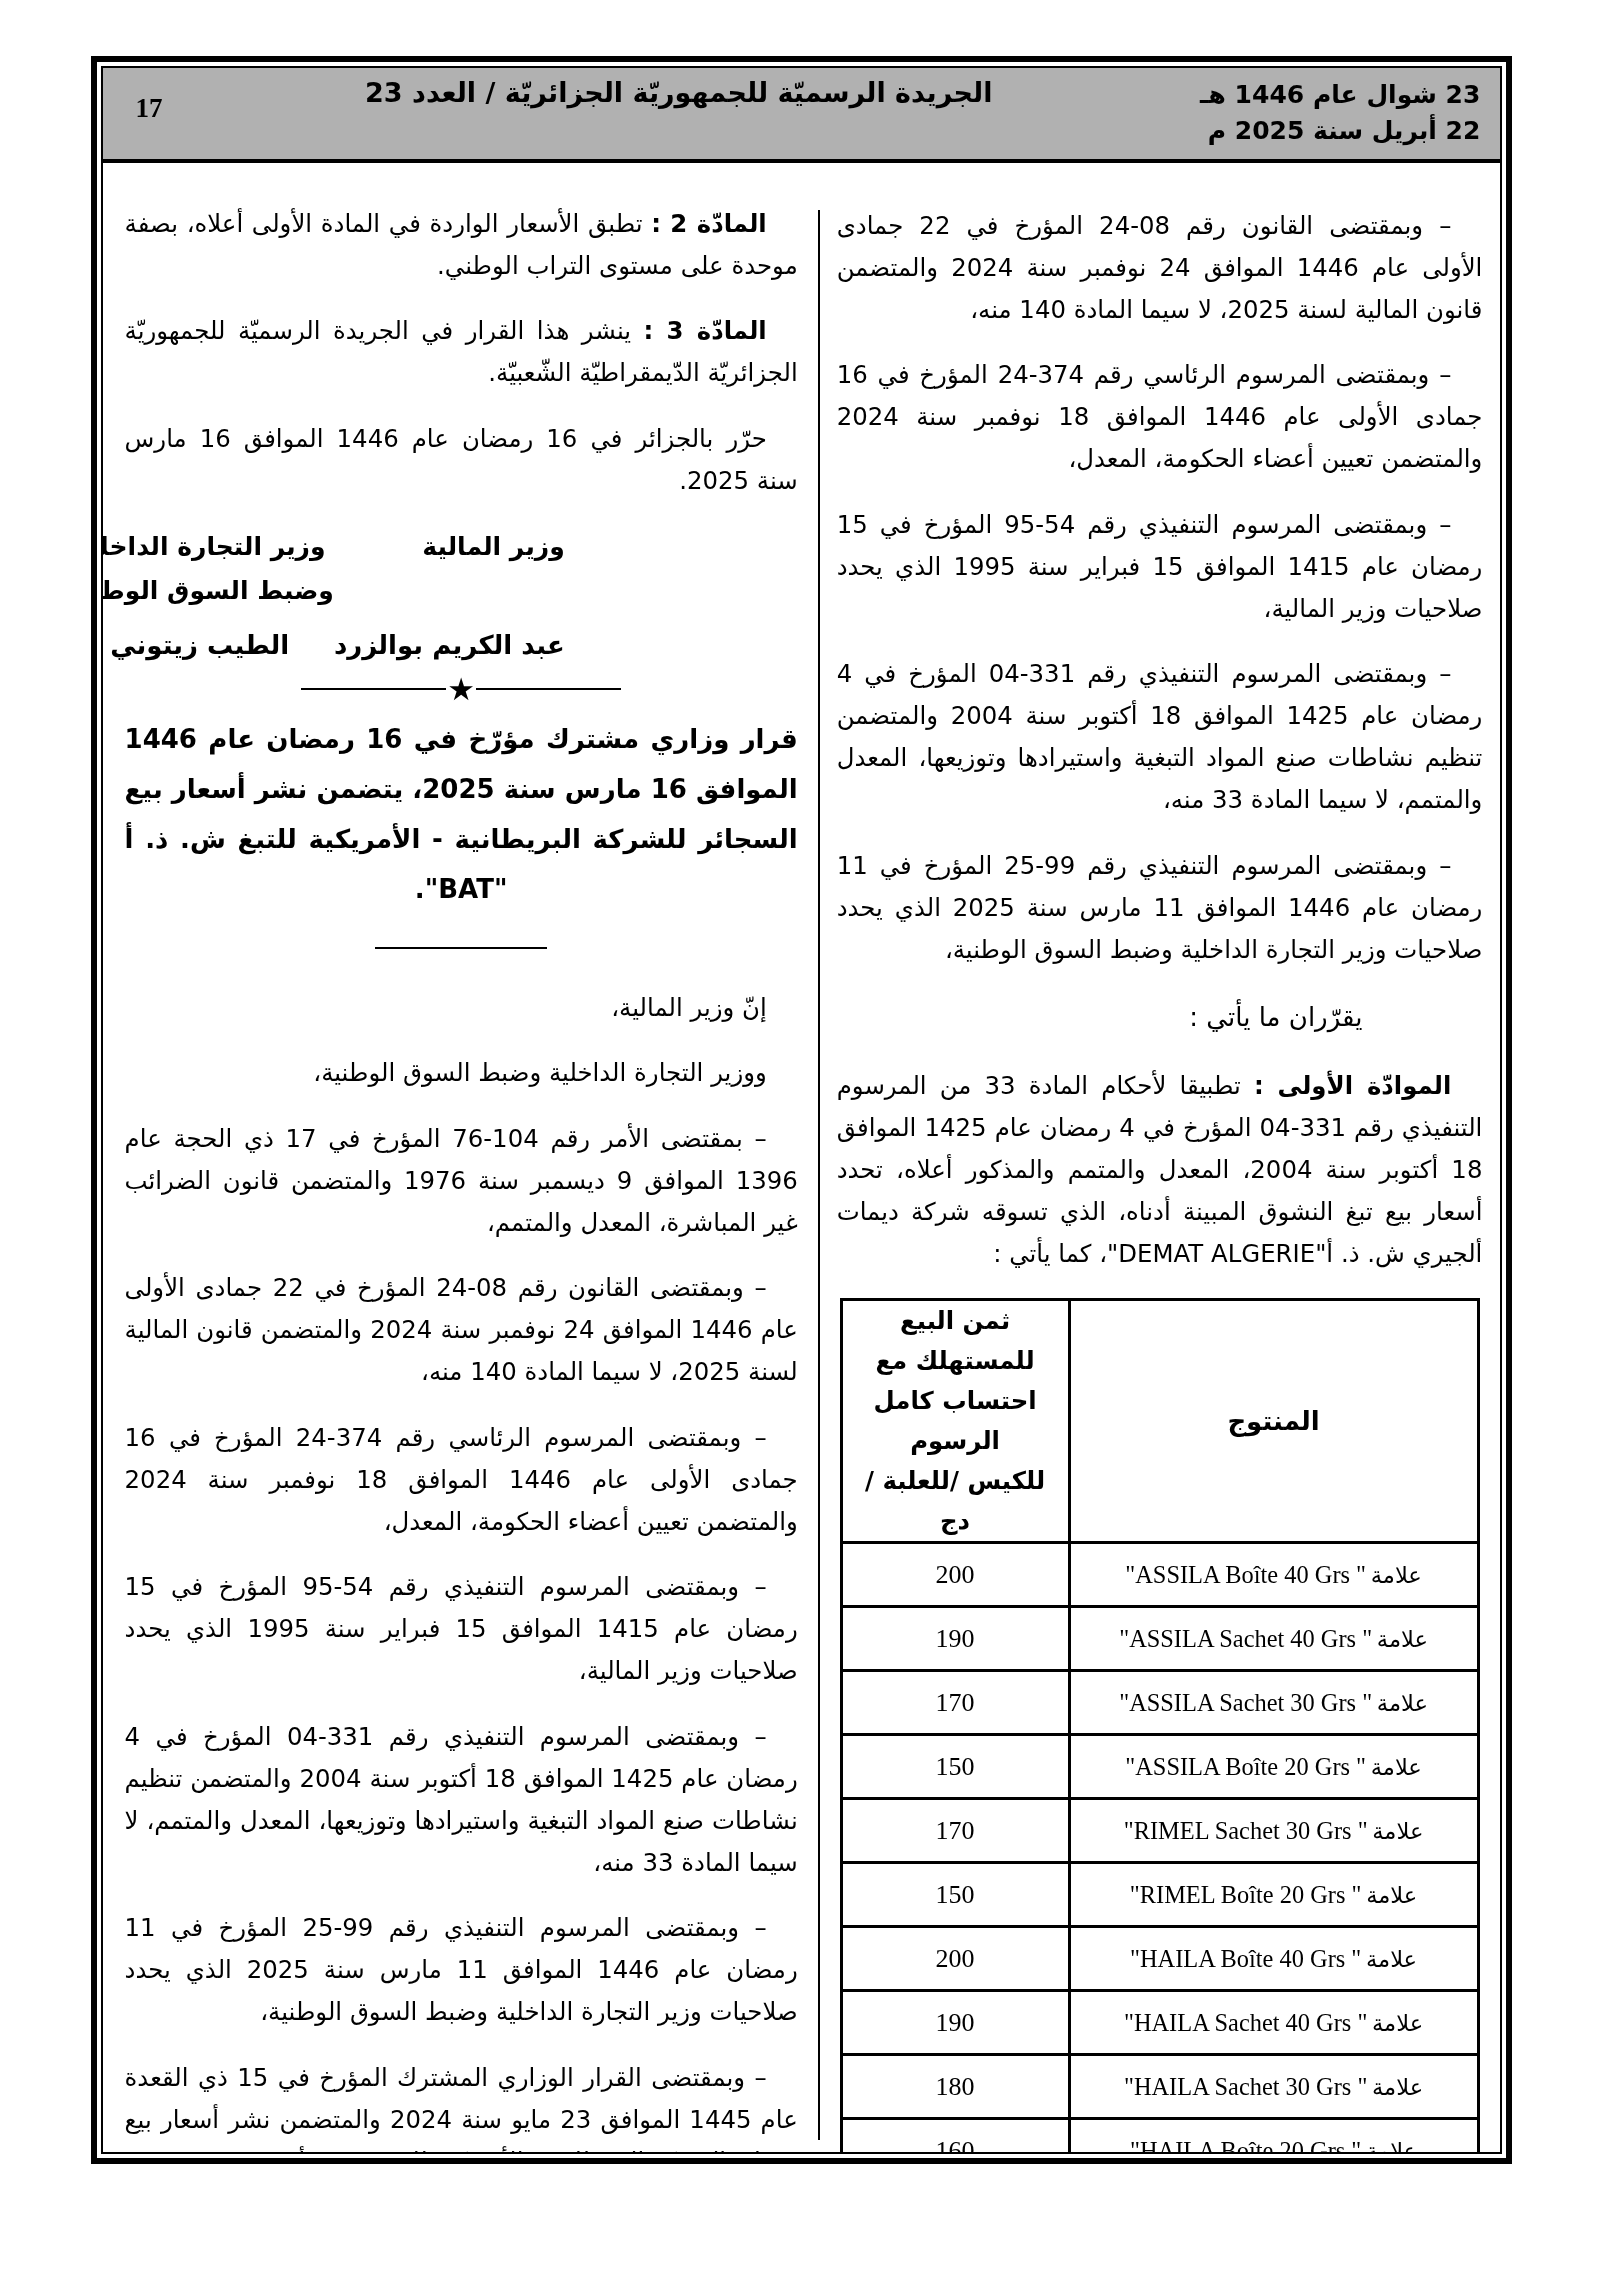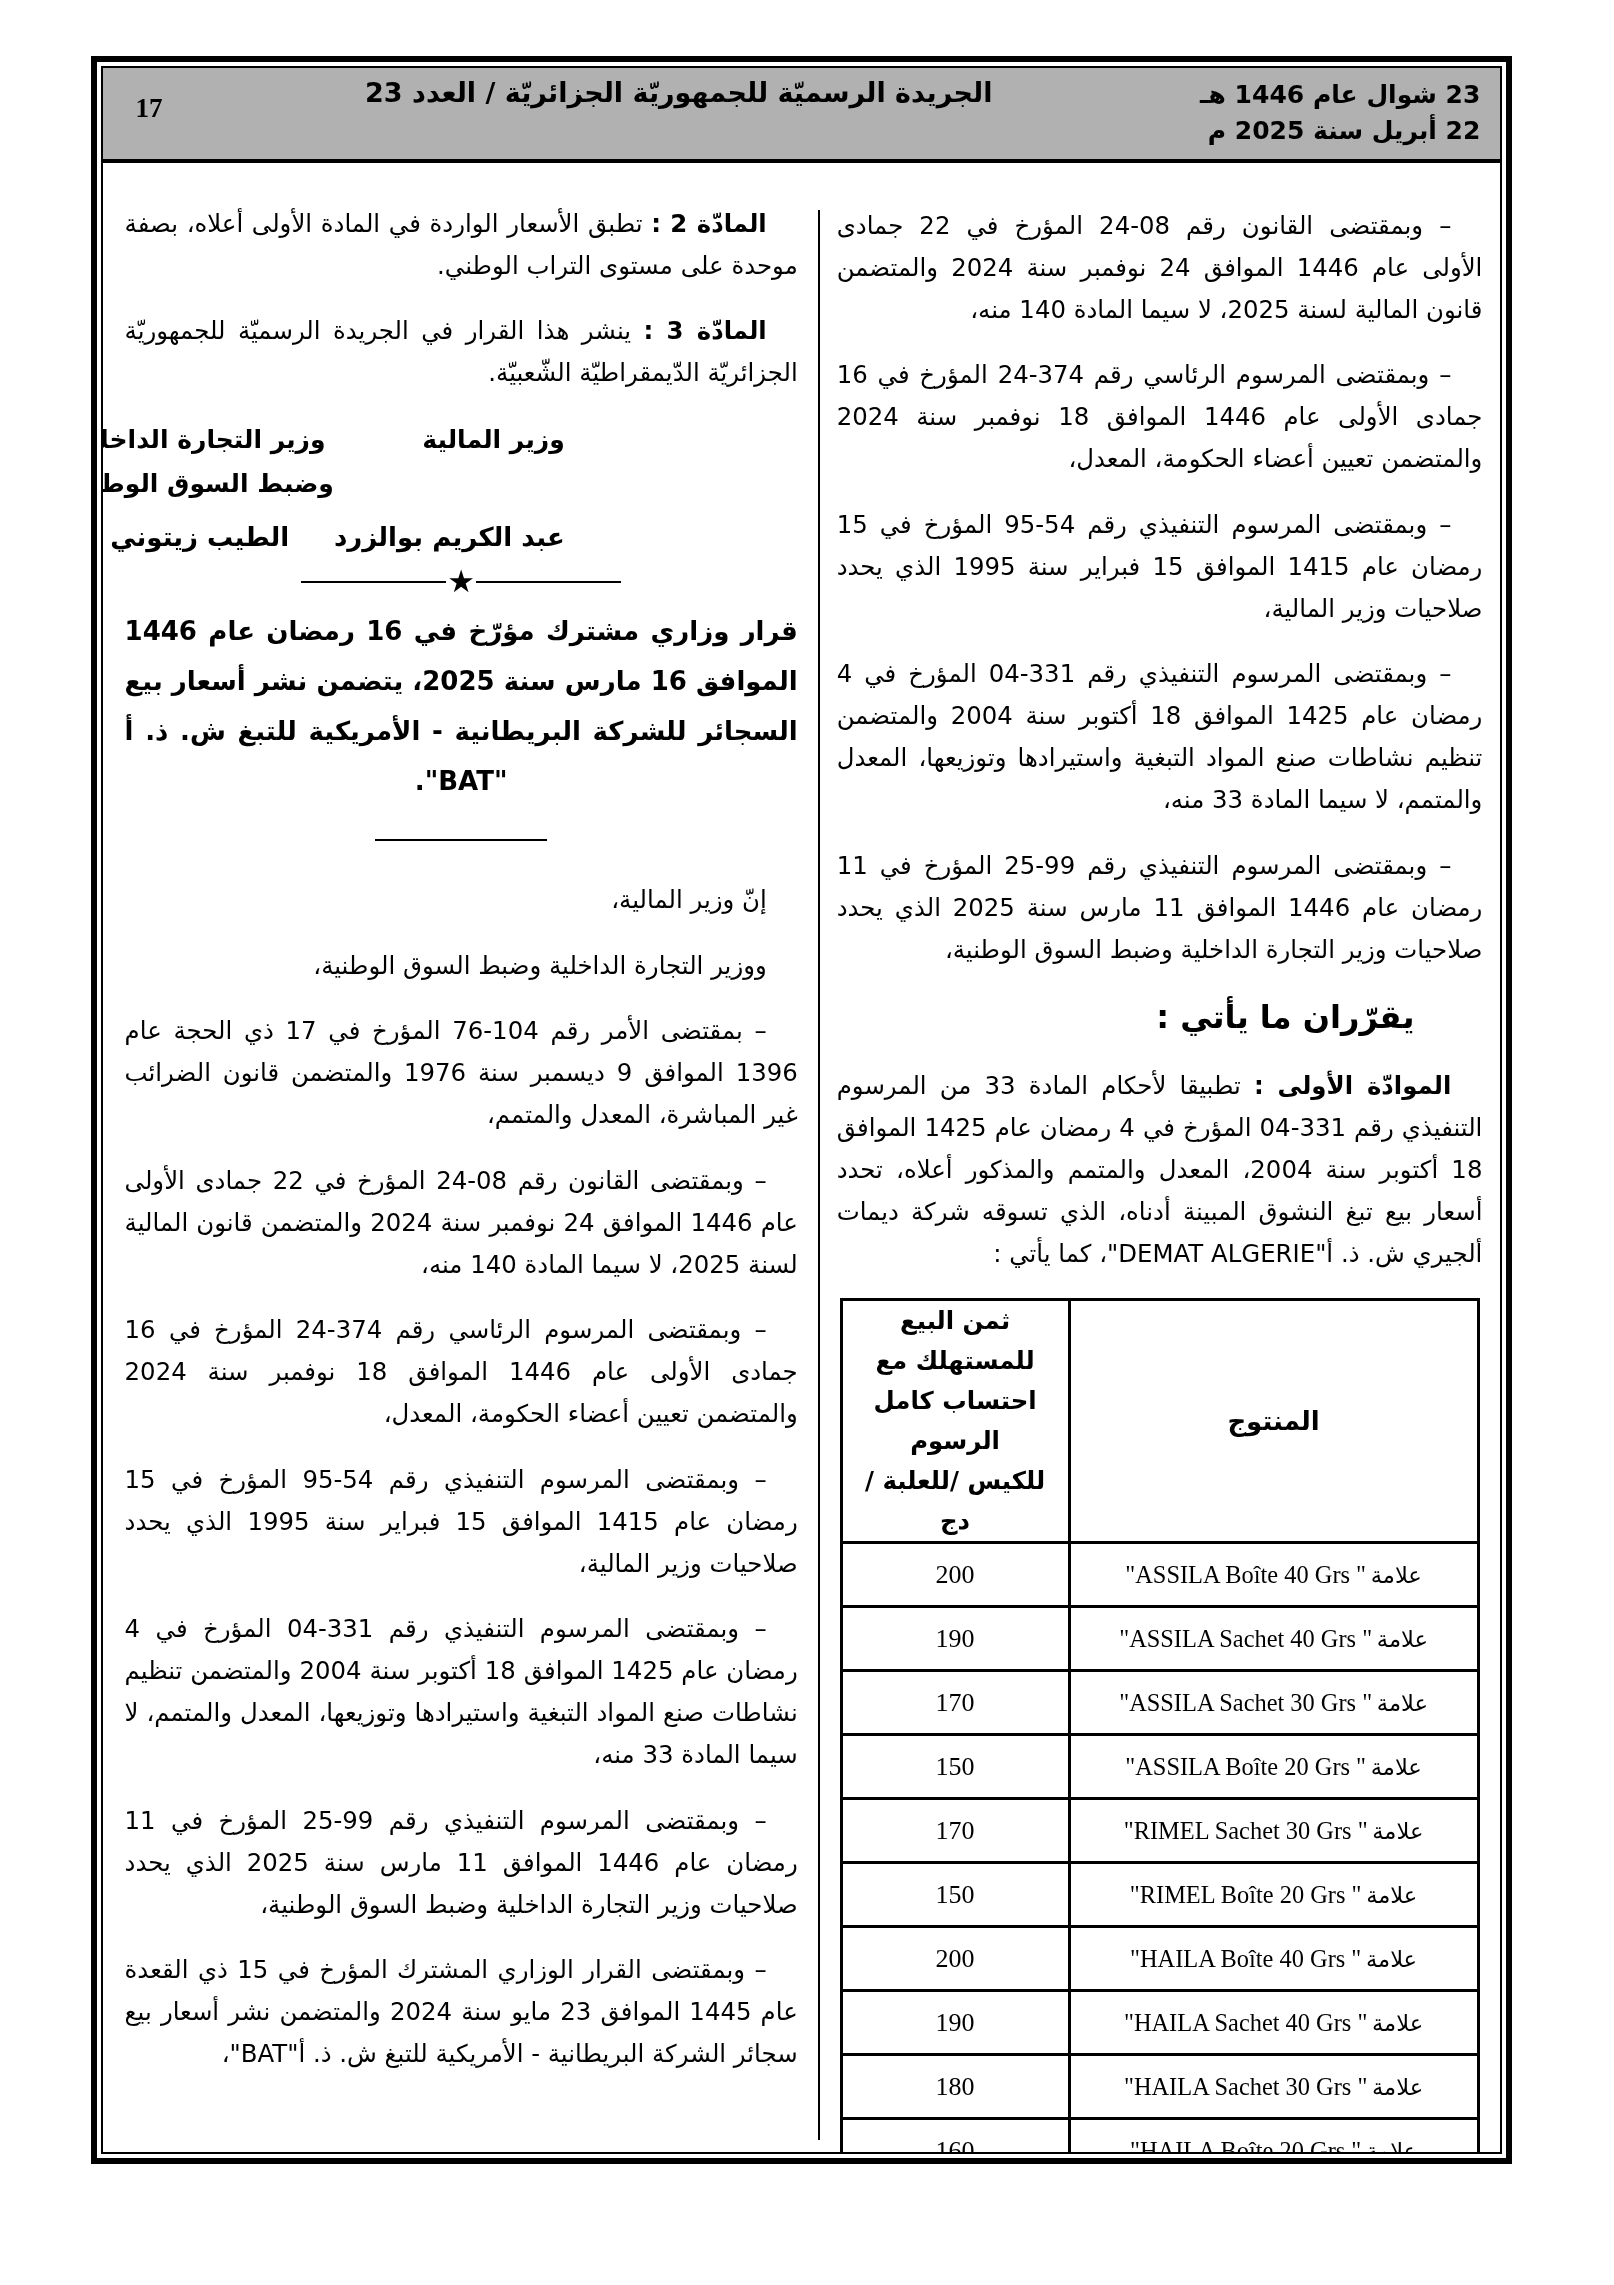--- a/index.html
+++ b/index.html
@@ -37,21 +37,21 @@
   .col-first{width:680px;padding:42px 18px 0 16.3px;flex:none;}
   .divider{width:2.7px;background:#000;flex:none;margin:47px 0 12.7px 0;}
   .col-second{flex:1;padding:40px 20px 12px 22px;min-width:0;}
   
   .para{
     font-size:24.4px;line-height:42px;text-align:justify;
     margin:0 0 23.5px 0;text-indent:31px;
   }
   .lead{font-weight:bold;}
   .decision-line{
-    font-weight:bold;font-size:32px;line-height:42px;margin:25px 68px 0 0;white-space:nowrap;
+    font-weight:normal;font-size:26px;line-height:42px;margin:25px 120px 0 0;white-space:nowrap;
   }
   .article-one{margin-top:27px;margin-bottom:0;}
   
   .price-table{
     border-collapse:collapse;margin:23.5px auto 0 auto;width:640px;direction:rtl;
     flex:none;table-layout:fixed;
   }
   .price-table th,.price-table td{border:3.6px solid #000;padding:0 15px;box-sizing:border-box;}
   .th-product{width:409px;font-size:26px;font-weight:bold;height:138px;vertical-align:middle;text-align:center;}
   .th-price{font-size:24.4px;font-weight:bold;line-height:40px;white-space:pre-line;vertical-align:middle;text-align:center;}
@@ -172,20 +172,21 @@
       </div>
 
       <div class="divider"></div>
 
       <div class="column col-second">
         <div>
   <p class="para"><span class="lead">المادّة 2 :</span> <span>تطبق الأسعار الواردة في المادة الأولى أعلاه، بصفة موحدة على مستوى التراب الوطني.</span></p>
 
   <p class="para"><span class="lead">المادّة 3 :</span> <span>ينشر هذا القرار في الجريدة الرسميّة للجمهوريّة الجزائريّة الدّيمقراطيّة الشّعبيّة.</span></p>
 
+  <p class="para"><span class="lead"></span> <span>حرّر بالجزائر في 16 رمضان عام 1446 الموافق 16 مارس سنة 2025.</span></p>
 </div>
 
         <div class="sigs">
           <div class="sig-finance">
             <div class="sig-title">وزير المالية</div>
             <div class="sig-name">عبد الكريم بوالزرد</div>
           </div>
           <div class="sig-commerce">
             <div class="sig-title">
               <div>وزير التجارة الداخلية</div>

